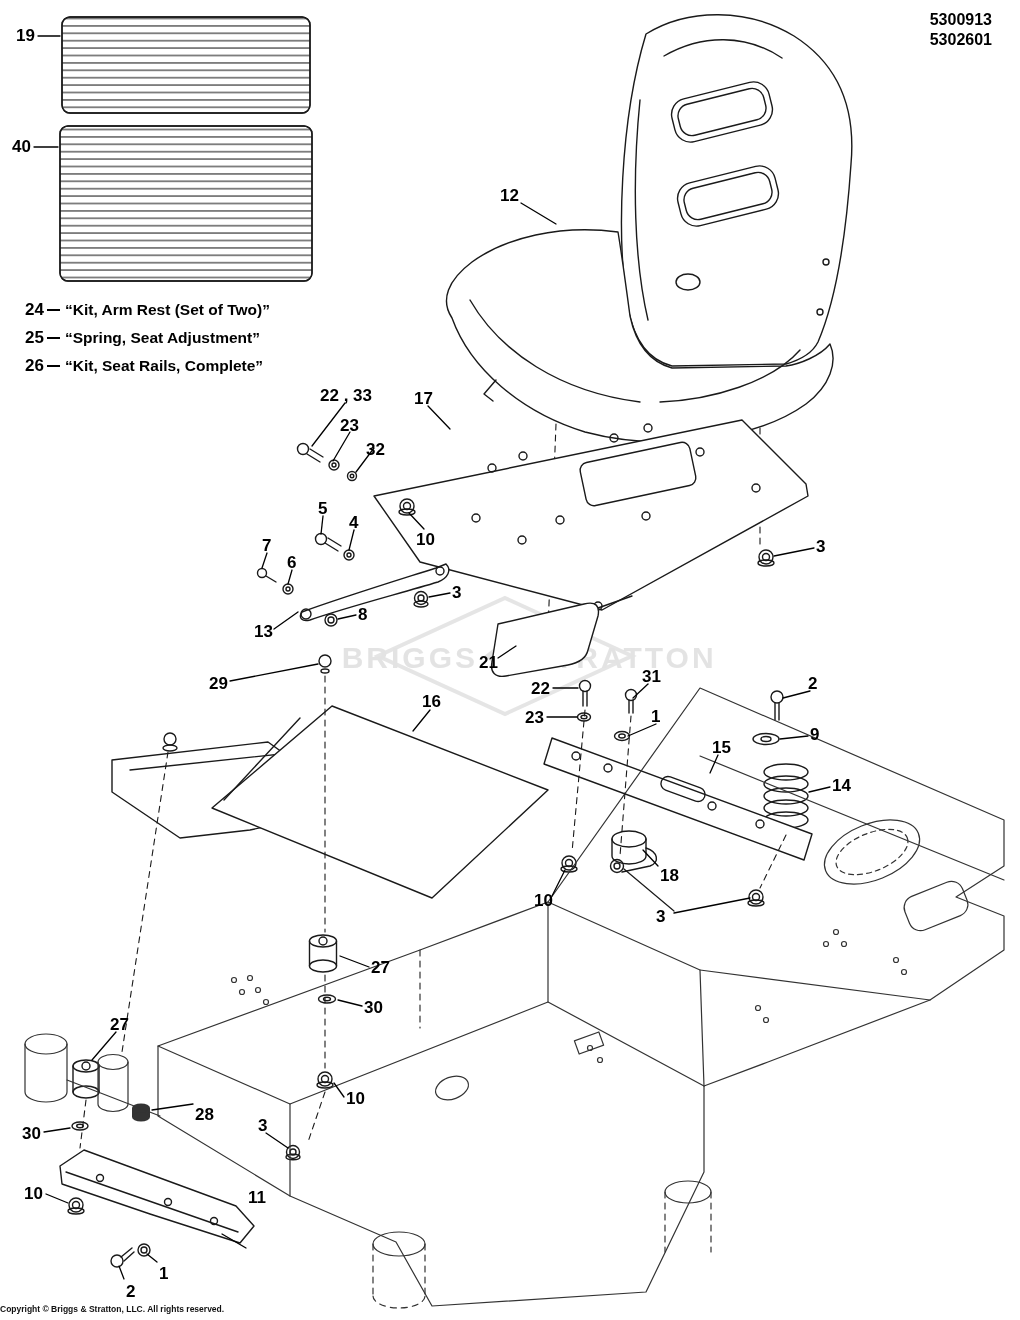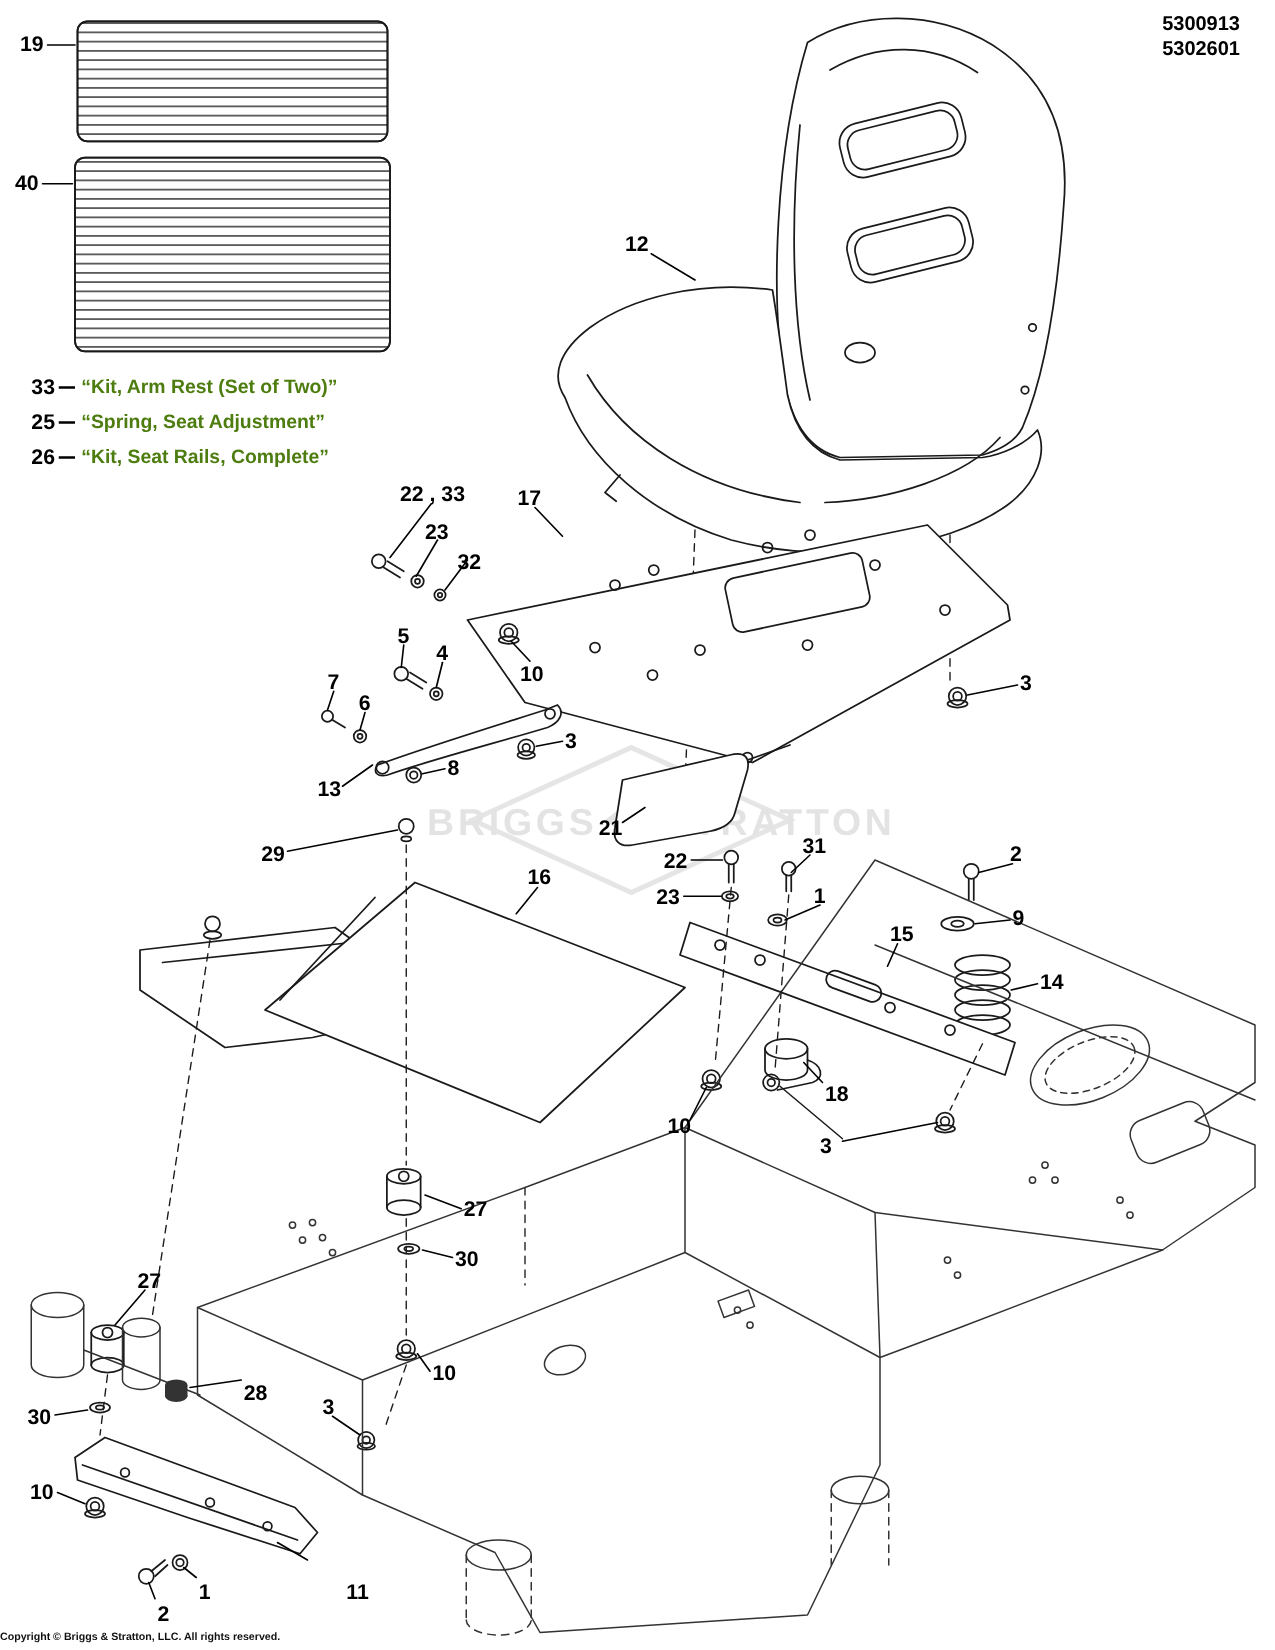--- a/index.html
+++ b/index.html
@@ -12,21 +12,21 @@
   }
   #art{position:absolute;left:0;top:0;}
   #doc-numbers{
     position:absolute;top:10px;right:28px;
     text-align:right;font-weight:bold;font-size:16px;line-height:20px;color:#000;
   }
   #legend{position:absolute;left:16px;top:296px;}
   .legend-row{display:flex;align-items:center;height:28px;}
   .legend-num{font-weight:bold;font-size:17px;width:28px;text-align:right;color:#000;}
   .legend-dash{display:inline-block;width:13px;border-top:2px solid #000;margin:0 5px 0 3px;}
-  .legend-label{font-weight:bold;font-size:15.5px;color:#4d7c0f;white-space:nowrap;}
+  .legend-label{font-weight:bold;font-size:15.5px;color:#000000;white-space:nowrap;}
   #callout-layer{position:absolute;left:0;top:0;width:1020px;height:1320px;pointer-events:none;padding-left:44px;}
   .callout{position:absolute;font-weight:bold;font-size:17px;color:#000;white-space:nowrap;}
   #copyright{
     position:absolute;left:0;right:0;bottom:6px;
     font-weight:bold;font-size:8.5px;color:#111;
   }
   .wm-text{font-weight:bold;letter-spacing:3px;font-size:30px;fill:#c9c9c9;}
 </style>
 </head>
 <body>
@@ -333,21 +333,21 @@
   </g>
 </svg>
 
 <div id="doc-numbers">
   <div>5300913</div>
   <div>5302601</div>
 </div>
 
 <div id="legend">
   <div class="legend-row">
-    <span class="legend-num">33</span>
+    <span class="legend-num">24</span>
     <span class="legend-dash"></span>
     <span class="legend-label">“Kit, Arm Rest (Set of Two)”</span>
   </div>
   <div class="legend-row">
     <span class="legend-num">25</span>
     <span class="legend-dash"></span>
     <span class="legend-label">“Spring, Seat Adjustment”</span>
   </div>
   <div class="legend-row">
     <span class="legend-num">26</span>
@@ -388,20 +388,20 @@
       <div class="callout" style="left: 534px; top: 891px;">10</div>
       <div class="callout" style="left: 656px; top: 907px;">3</div>
       <div class="callout" style="left: 371px; top: 958px;">27</div>
       <div class="callout" style="left: 364px; top: 998px;">30</div>
       <div class="callout" style="left: 110px; top: 1015px;">27</div>
       <div class="callout" style="left: 346px; top: 1089px;">10</div>
       <div class="callout" style="left: 195px; top: 1093px; margin-top: 12px;">28</div>
       <div class="callout" style="left: 22px; top: 1124px;">30</div>
       <div class="callout" style="left: 258px; top: 1116px;">3</div>
       <div class="callout" style="left: 24px; top: 1184px;">10</div>
-      <div class="callout" style="left: 248px; top: 1264px; margin-left: 29px;">11</div>
+      <div class="callout" style="left: 248px; top: 1188px;">11</div>
       <div class="callout" style="left: 159px; top: 1264px;">1</div>
       <div class="callout" style="left: 126px; top: 1282px;">2</div>
     </div>
 
 <div id="copyright">Copyright © Briggs &amp; Stratton, LLC. All rights reserved.</div>
 
 </div>
 
 </body></html>

